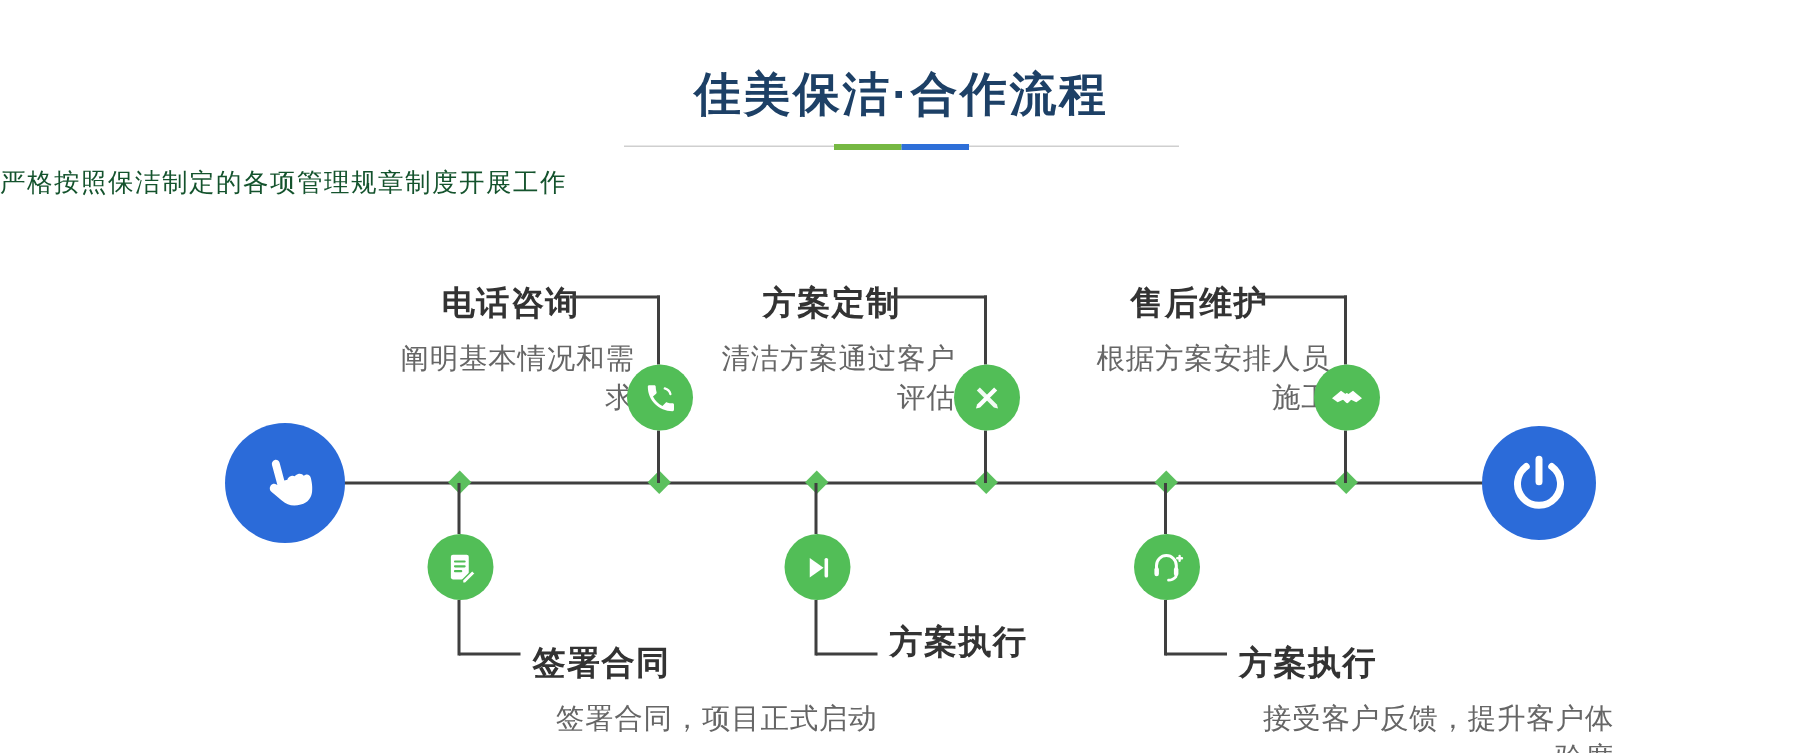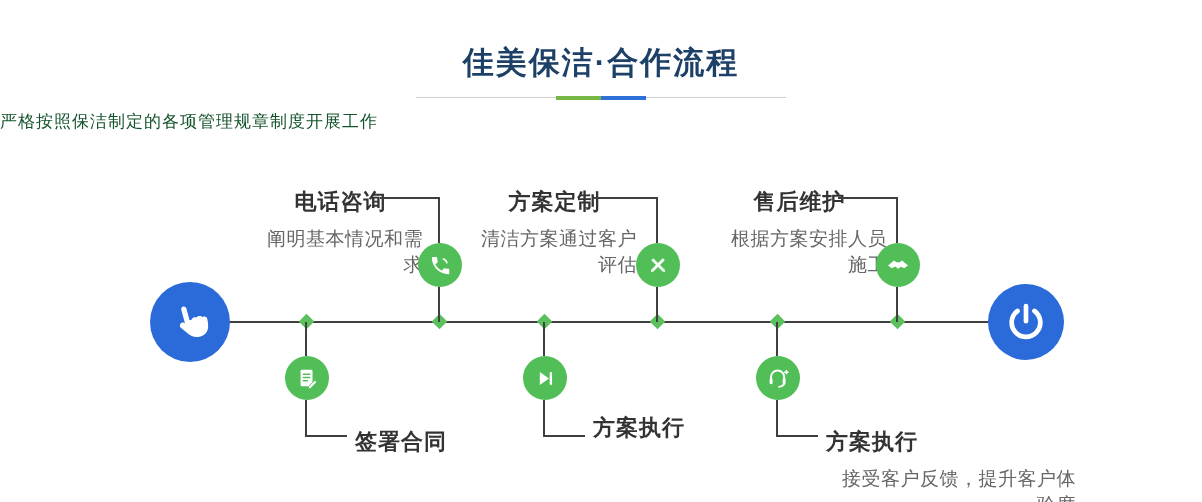--- a/index.html
+++ b/index.html
@@ -142,20 +142,21 @@
             <path d="M8 8h7M8 11.5h7M8 15h4.5"></path>
           </g>
           <path d="M13.5 21.5l7-7 2.2 2.2-7 7h-2.2z" fill="#ffffff" stroke="#52be57" stroke-width="1"></path>
         </svg>
       </span>
     </div>
     <div class="vline" style="left:305px;top:400px;height:37px;"></div>
     <div class="hline" style="left:306px;top:435px;width:41px;"></div>
     <div class="label-bottom" style="left:355px;top:427px;width:230px;">
       <div class="step-title">签署合同</div>
+      <div class="step-desc">签署合同，项目正式启动</div>
     </div>
   </div>
 
   <div>
     <div class="vline" style="left:543px;top:322px;height:34px;"></div>
     <div class="gcircle" style="left:523px;top:356px;">
       <span class="icon">
         <svg viewBox="0 0 24 24" width="21" height="21">
           <path fill="#ffffff" d="M5.5 4.5l10.5 7.5L5.5 19.5z"></path>
           <rect x="16.8" y="4.5" width="2.7" height="15" rx="1.2" fill="#ffffff"></rect>

